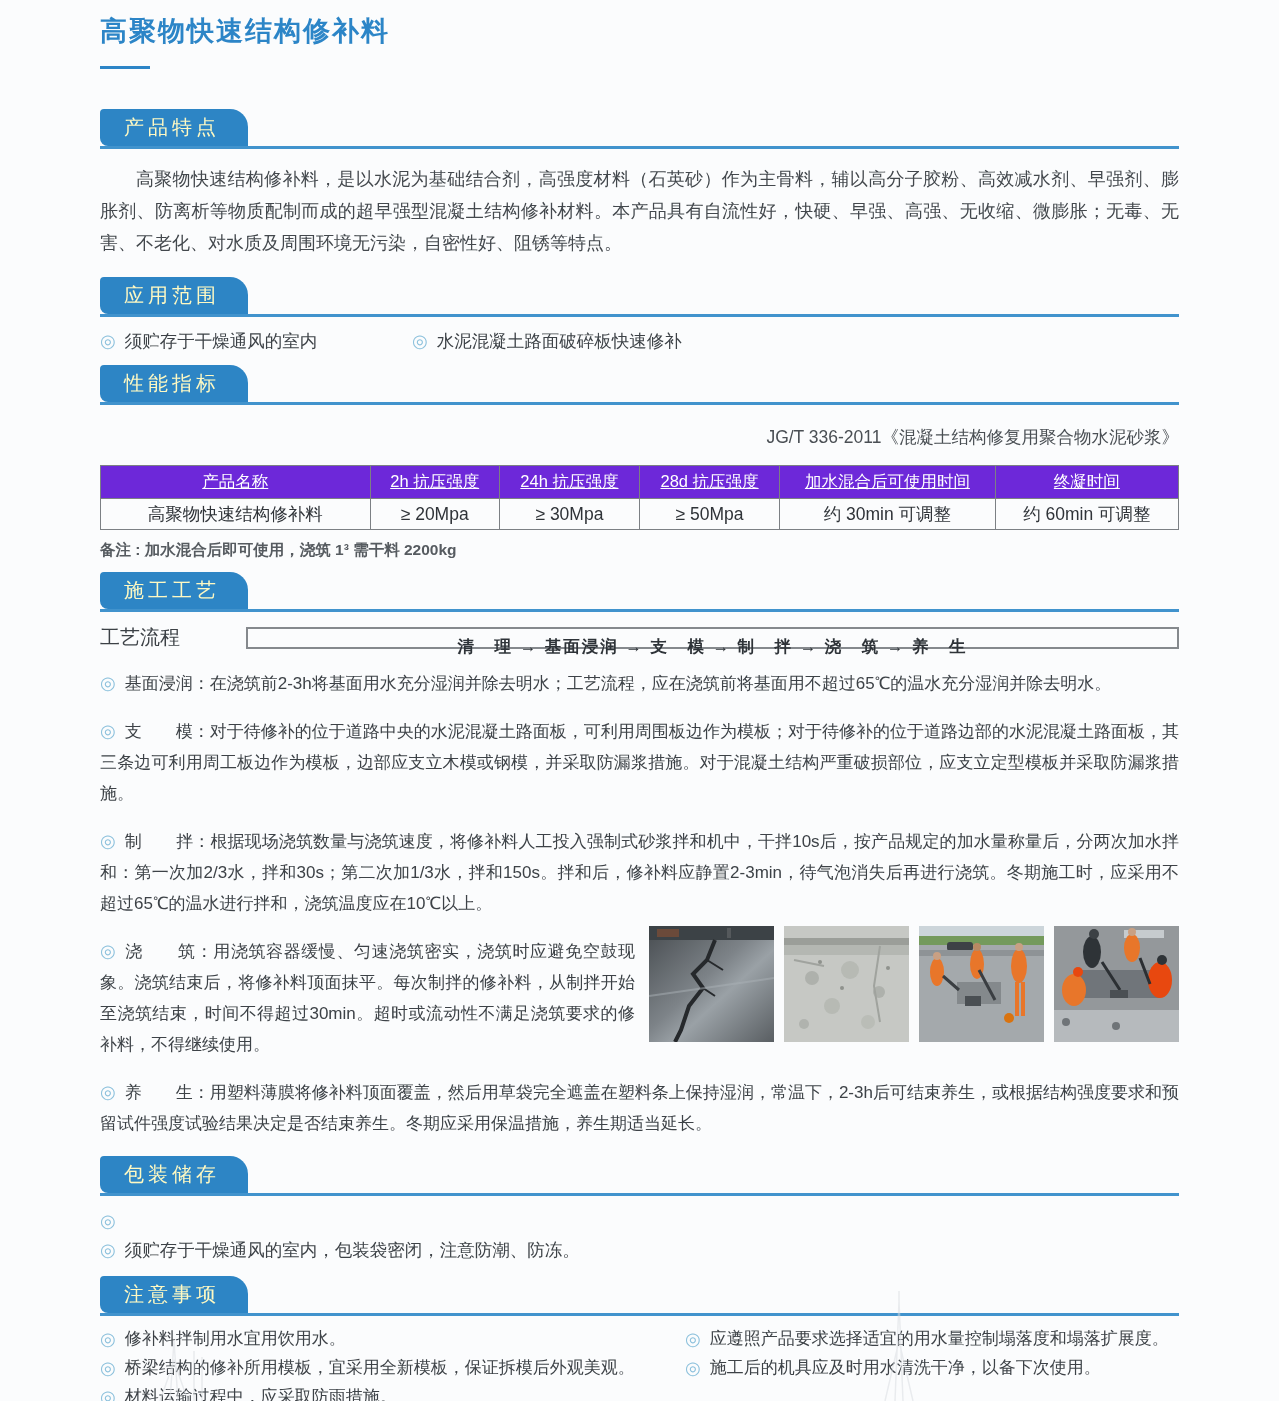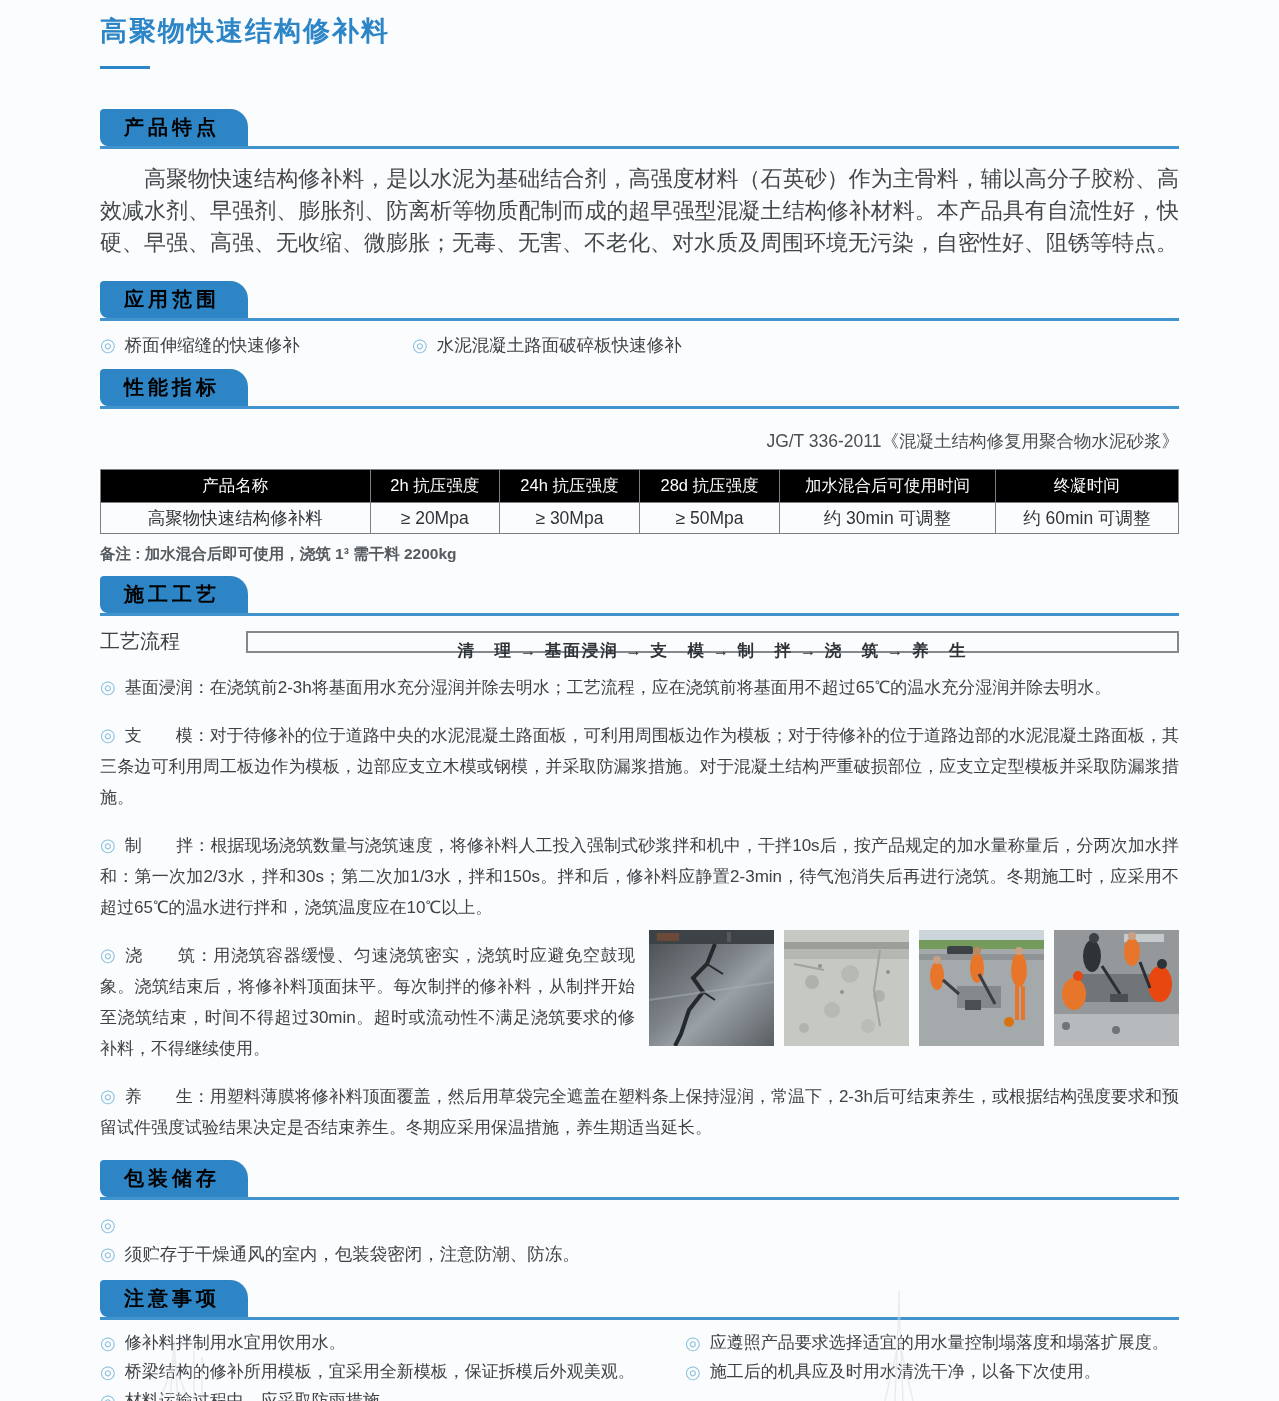--- a/index.html
+++ b/index.html
@@ -19,46 +19,46 @@
     font-size:27px; font-weight:bold; color:#2c85c7;
     letter-spacing:2px; line-height:30px; margin:0;
   }
   .title-dash { width:50px; height:3px; background:#2c85c7; margin-top:20px; }
 
   
   .section-header { border-bottom:3px solid #4193cd; font-size:0; margin-top:12px; }
   .section-header.first { margin-top:40px; }
   .section-tab {
     display:inline-block; vertical-align:bottom;
-    background:#2d85c5; color:#000000;
-    font-size:20px; font-weight:bold; letter-spacing:4px;
+    background:#2d85c5; color:#fef9c3;
+    font-size:20px; font-weight:normal; letter-spacing:4px;
     line-height:37px; height:37px; padding:0 28px 0 24px;
     border-radius:4px 18px 0 8px;
   }
 
   
   .features-paragraph {
-    margin-top:14px; font-size:22px; line-height:32px;
+    margin-top:14px; font-size:18px; line-height:32px;
     text-indent:2em; color:#43484d; text-align:justify;
   }
 
   
   .bullet-icon { color:#8bc0dc; font-size:18px; margin-right:9px; flex:0 0 auto; }
   .inline-bullet { color:#8bc0dc; font-size:18px; margin-right:9px; }
 
   .app-items { display:flex; margin-top:12px; }
   .app-item { display:flex; align-items:center; font-size:17.5px; color:#3d4247; height:24px; }
   .app-item.first { width:312px; }
 
   
   .standard-ref { margin-top:20px; text-align:right; font-size:17.5px; color:#4a4f54; height:22px; }
   table.perf-table { width:100%; border-collapse:collapse; margin-top:18px; table-layout:fixed; }
   table.perf-table th {
-    background:#000000; color:#fff; font-weight:normal;
-    font-size:16.5px; padding:5px 18px; border:1px solid #7c8084; height:30px;
+    background:#6d28d9; color:#fff; font-weight:normal;
+    font-size:16.5px; padding:5px 18px; border:1px solid #7c8084; height:30px;text-decoration:underline;
   }
   table.perf-table td {
     font-size:17.5px; color:#2f3338; text-align:center;
     padding:3px; border:1px solid #7c8084; height:30px;
   }
   .perf-note { margin-top:10px; font-size:15.5px; color:#565b60; height:20px;font-weight:bold; }
 
   
   .flow-row { display:flex; align-items:center; margin-top:12px; }
   .flow-label { font-size:20px; color:#3c4146; width:146px; flex:0 0 auto; }
@@ -104,21 +104,21 @@
     <span class="section-tab">产品特点</span>
   </div>
   <p class="features-paragraph">高聚物快速结构修补料，是以水泥为基础结合剂，高强度材料（石英砂）作为主骨料，辅以高分子胶粉、高效减水剂、早强剂、膨胀剂、防离析等物质配制而成的超早强型混凝土结构修补材料。本产品具有自流性好，快硬、早强、高强、无收缩、微膨胀；无毒、无害、不老化、对水质及周围环境无污染，自密性好、阻锈等特点。</p>
 
   <div class="section-header">
     <span class="section-tab">应用范围</span>
   </div>
   <div class="app-items">
     <div class="app-item first">
       <span class="bullet-icon">◎</span>
-      <span>桥面伸缩缝的快速修补</span>
+      <span>须贮存于干燥通风的室内</span>
     </div>
     <div class="app-item">
       <span class="bullet-icon">◎</span>
       <span>水泥混凝土路面破碎板快速修补</span>
     </div>
   </div>
 
   <div class="section-header">
     <span class="section-tab">性能指标</span>
   </div>

